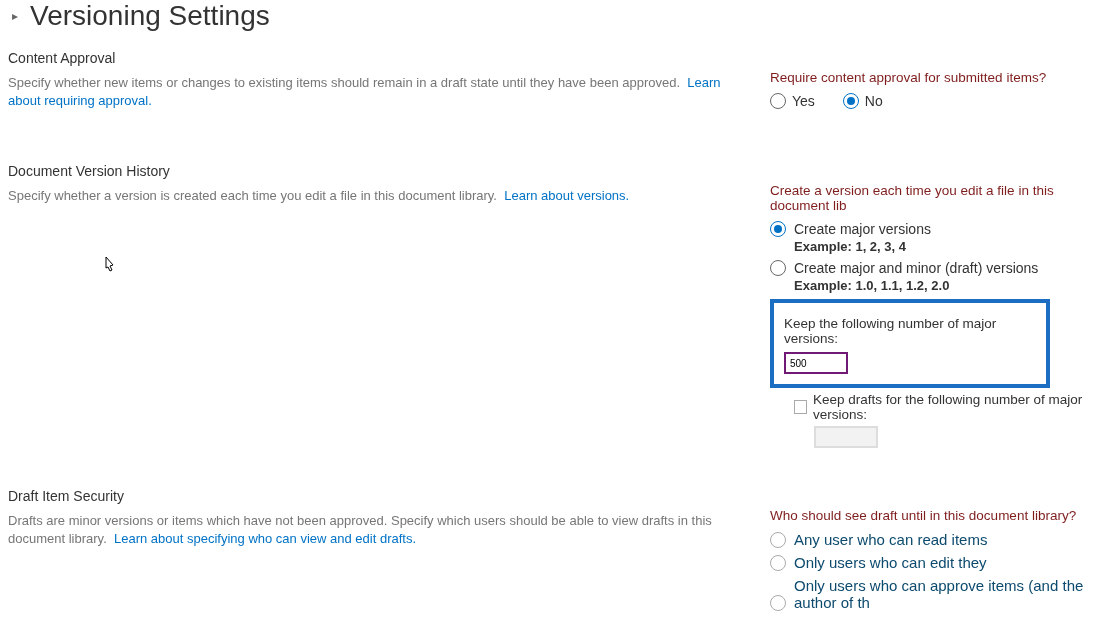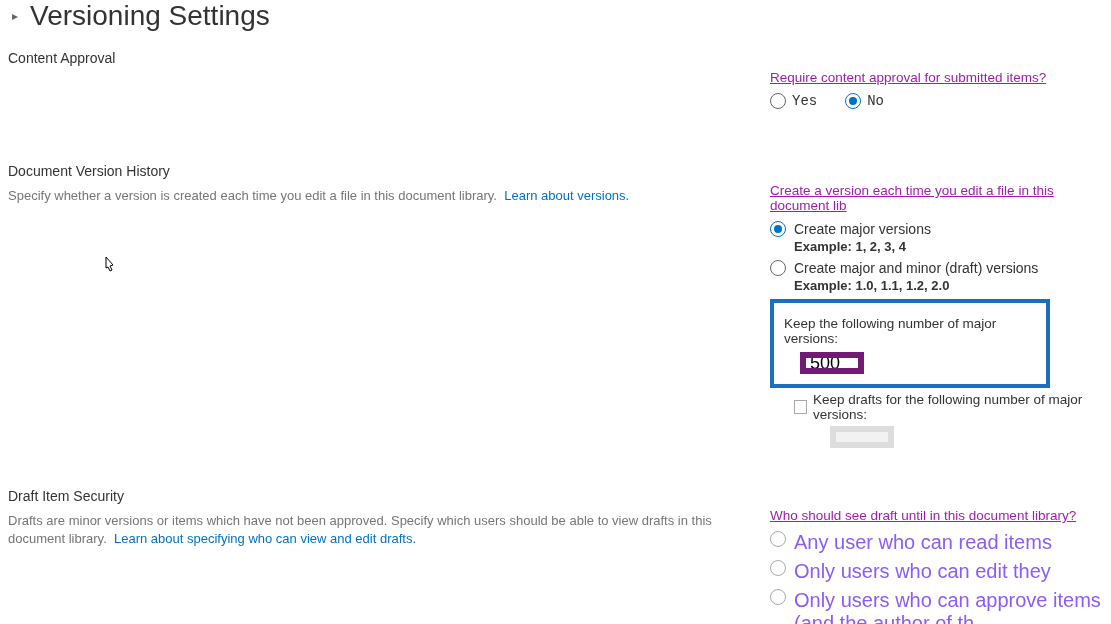--- a/index.html
+++ b/index.html
@@ -64,35 +64,33 @@
     cursor: pointer;
   }
 
   .section-spacer {
     height: 48px;
   }
 
   
   .question {
     font-size: 13.5px;
-    color: #a21caf;
+    color: #7f1d1d;
     margin-bottom: 8px;
-    text-decoration: underline;
   }
   .radio-row {
     display: flex;
     align-items: center;
     gap: 28px;
     margin-bottom: 6px;
   }
   .radio-inline {
     display: flex;
     align-items: center;
     gap: 6px;
-    font-family: Liberation Mono, monospace;
   }
   .radio-row label { font-size: 14px; color: #333; }
 
   
   .radio {
     width: 16px;
     height: 16px;
     border: 1.5px solid #666;
     border-radius: 50%;
     display: inline-flex;
@@ -141,24 +139,23 @@
     background: #fff;
   }
   .highlight-box .lbl {
     font-size: 13.5px;
     color: #333;
     margin-bottom: 6px;
   }
   .num-input {
     width: 64px;
     height: 22px;
-    border: 6px solid #701a75;
-    font-size: 18px;
+    border: 2px solid #701a75;
+    font-size: 10px;
     padding: 2px 4px;
-    margin-left: 16px;
   }
 
   .checkbox {
     width: 14px;
     height: 14px;
     border: 1px solid #aaa;
     display: inline-block;
     margin-right: 6px;
     vertical-align: middle;
     background: #fff;
@@ -177,25 +174,25 @@
   }
   .num-input.disabled {
     background: #f2f2f2;
     border-color: #ddd;
     color: #999;
   }
 
   .draft-sec-opts { margin-top: 6px; }
   .draft-sec-opts .opt {
     display: flex;
-    align-items: flex-start;
+    align-items: flex-end;
     gap: 8px;
     margin-bottom: 6px;
-    font-size: 20px;
-    color: #8b5cf6;
+    font-size: 15px;
+    color: #0c4a6e;
   }
 
   
   .cursor {
     position: absolute;
     left: 100px;
     top: 256px;
     font-size: 18px;
     color: #000;
     pointer-events: none;
@@ -205,20 +202,24 @@
 <body>
 
 <h1 class="page-title">
   <span class="crumb-sep">▸</span>
   <span>Versioning Settings</span>
 </h1>
 
 <div class="section-row">
   <div class="section-left">
     <div class="section-heading">Content Approval</div>
+    <p class="section-desc">
+      <span>Specify whether new items or changes to existing items should remain in a draft state until they have been approved.</span>
+      &nbsp;<a class="link">Learn about requiring approval.</a>
+    </p>
   </div>
   <div class="section-right">
     <div class="question">Require content approval for submitted items?</div>
     <div class="radio-row">
       <span class="radio-inline">
         <span class="radio"></span>
         <label>Yes</label>
       </span>
       <span class="radio-inline">
         <span class="radio selected"></span>

